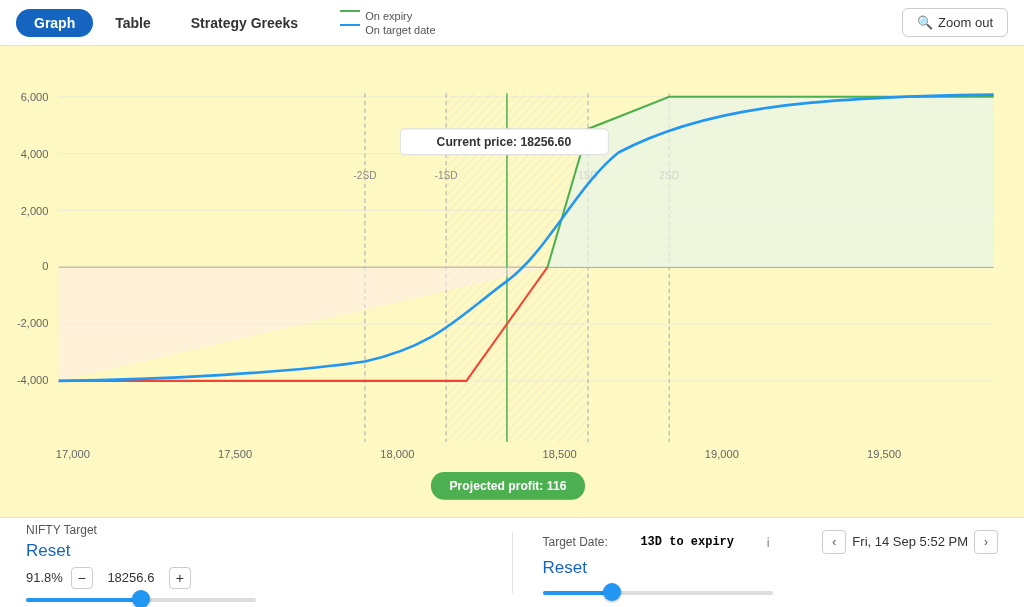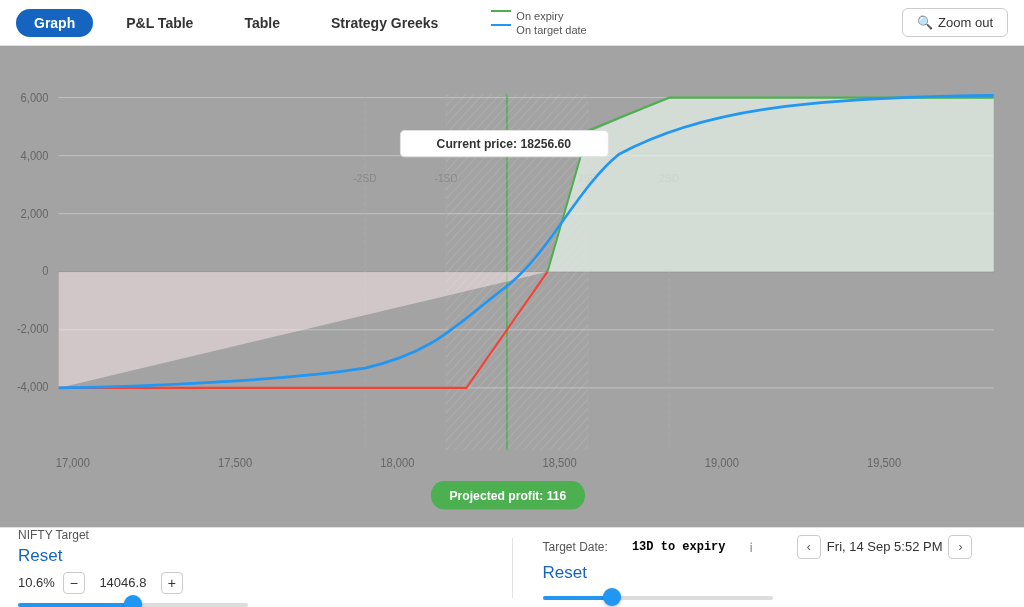--- a/index.html
+++ b/index.html
@@ -1,35 +1,35 @@
 <!DOCTYPE html>
 <html><head>
   <meta charset="utf-8">
   <style>
     * { box-sizing: border-box; margin: 0; padding: 0; }
     body { font-family: -apple-system, BlinkMacSystemFont, 'Segoe UI', sans-serif; background: #f5f5f5; width: 1024px; height: 607px; overflow: hidden; }
 
     .main-container { width: 1024px; height: 607px; background: #fff; display: flex; flex-direction: column; }
 
     
-    .top-nav { display: flex; align-items: center; padding: 8px 16px; border-bottom: 1px solid #e0e0e0; background: #fff; gap: 15px; }
+    .top-nav { display: flex; align-items: center; padding: 8px 16px; border-bottom: 1px solid #e0e0e0; background: #fff; gap: 4px; }
     .nav-tab { padding: 6px 18px; border-radius: 20px; font-size: 14px; font-weight: 600; cursor: pointer; border: none; background: transparent; color: #333; }
     .nav-tab.active { background: #1565c0; color: #fff; }
     .legend { display: flex; flex-direction: column; gap: 2px; margin-left: 20px; font-size: 11px; color: #555; }
     .legend-item { display: flex; gap: 5px; }
     .legend-line { width: 20px; height: 2px; }
     .legend-line.green { background: #4caf50; }
     .legend-line.blue { background: #2196f3; }
     .zoom-btn { margin-left: auto; display: flex; align-items: center; gap: 5px; padding: 6px 14px; border: 1px solid #ccc; border-radius: 6px; background: #fff; cursor: pointer; font-size: 13px; color: #333; }
 
     
-    .chart-area { flex: 1; position: relative; background: #a3a3a3; padding: 10px 10px 0 10px; }
+    .chart-area { flex: 1; position: relative; background: #fef9c3; padding: 10px 10px 0 10px; }
 
     
-    .bottom-controls { height: 80px; background: #fff; border-top: 1px solid #e0e0e0; display: flex; align-items: center; padding: 0 18px; gap: 0; }
+    .bottom-controls { height: 90px; background: #fff; border-top: 1px solid #e0e0e0; display: flex; align-items: center; padding: 0 26px; gap: 0; }
     .control-group { display: flex; flex-direction: column; gap: 4px; flex: 1; }
     .control-label { font-size: 12px; color: #555; font-weight: 500; }
     .control-reset { font-size: 17px; color: #1565c0; cursor: pointer; }
     .control-row { display: flex; align-items: center; gap: 8px; margin-top: 2px; }
     .control-pct { font-size: 13px; color: #333; min-width: 35px; }
     .stepper-btn { width: 22px; height: 22px; border: 1px solid #ccc; background: #fff; border-radius: 4px; cursor: pointer; font-size: 14px; display: flex; align-items: center; justify-content: center; color: #333; }
     .control-value { font-size: 13px; color: #333; min-width: 60px; text-align: center; }
     .slider-container { width: 100%; margin-top: 4px; position: relative; height: 6px; }
     .slider-track { width: 100%; height: 4px; background: #ddd; border-radius: 2px; position: absolute; top: 1px; }
     .slider-fill { height: 4px; background: #2196f3; border-radius: 2px; position: absolute; top: 1px; }
@@ -44,21 +44,20 @@
 
     svg text { font-family: -apple-system, BlinkMacSystemFont, 'Segoe UI', sans-serif; }
   </style>
 </head>
 <body>
 
 <div class="main-container">
 
   <div class="top-nav">
     <button class="nav-tab active">Graph</button>
-    <button class="nav-tab">P&amp;L Table</button>
     <button class="nav-tab">Table</button>
     <button class="nav-tab">Strategy Greeks</button>
 
     <div class="legend">
       <div class="legend-item">
         <div class="legend-line green"></div>
         <span>On expiry</span>
       </div>
       <div class="legend-item">
         <div class="legend-line blue"></div>
@@ -137,36 +136,36 @@
   </div>
 
   <div class="bottom-controls">
 
     <div class="control-group">
       <div style="display:flex; align-items:center; gap:12px;">
         <span class="control-label">NIFTY Target</span>
       </div>
       <span class="control-reset">Reset</span>
       <div class="control-row">
-        <span class="control-pct">10.6%</span>
+        <span class="control-pct">91.8%</span>
         <button class="stepper-btn">−</button>
-        <span class="control-value">14046.8</span>
+        <span class="control-value">18256.6</span>
         <button class="stepper-btn">+</button>
       </div>
       <div class="slider-container" style="width:230px;">
         <div class="slider-track"></div>
         <div class="slider-fill" style="width:50%;"></div>
         <div class="slider-thumb" style="left:50%;"></div>
       </div>
     </div>
 
     <div class="divider"></div>
 
     <div class="target-date-group">
-      <div style="display:flex; align-items:center; gap:24px;">
+      <div style="display:flex; align-items:center; gap:24px;justify-content:space-between;">
         <span class="control-label">Target Date:</span>
         <span class="control-label" style="color:#000000; font-weight:600;font-family:Liberation Mono, monospace;">13D to expiry</span>
         <span style="font-size:13px; color:#888; cursor:pointer;">ℹ</span>
         <div class="date-nav" style="margin-left:20px;">
           <button class="date-nav-btn">‹</button>
           <span class="date-text">Fri, 14 Sep 5:52 PM</span>
           <button class="date-nav-btn">›</button>
         </div>
       </div>
       <span class="control-reset">Reset</span>

